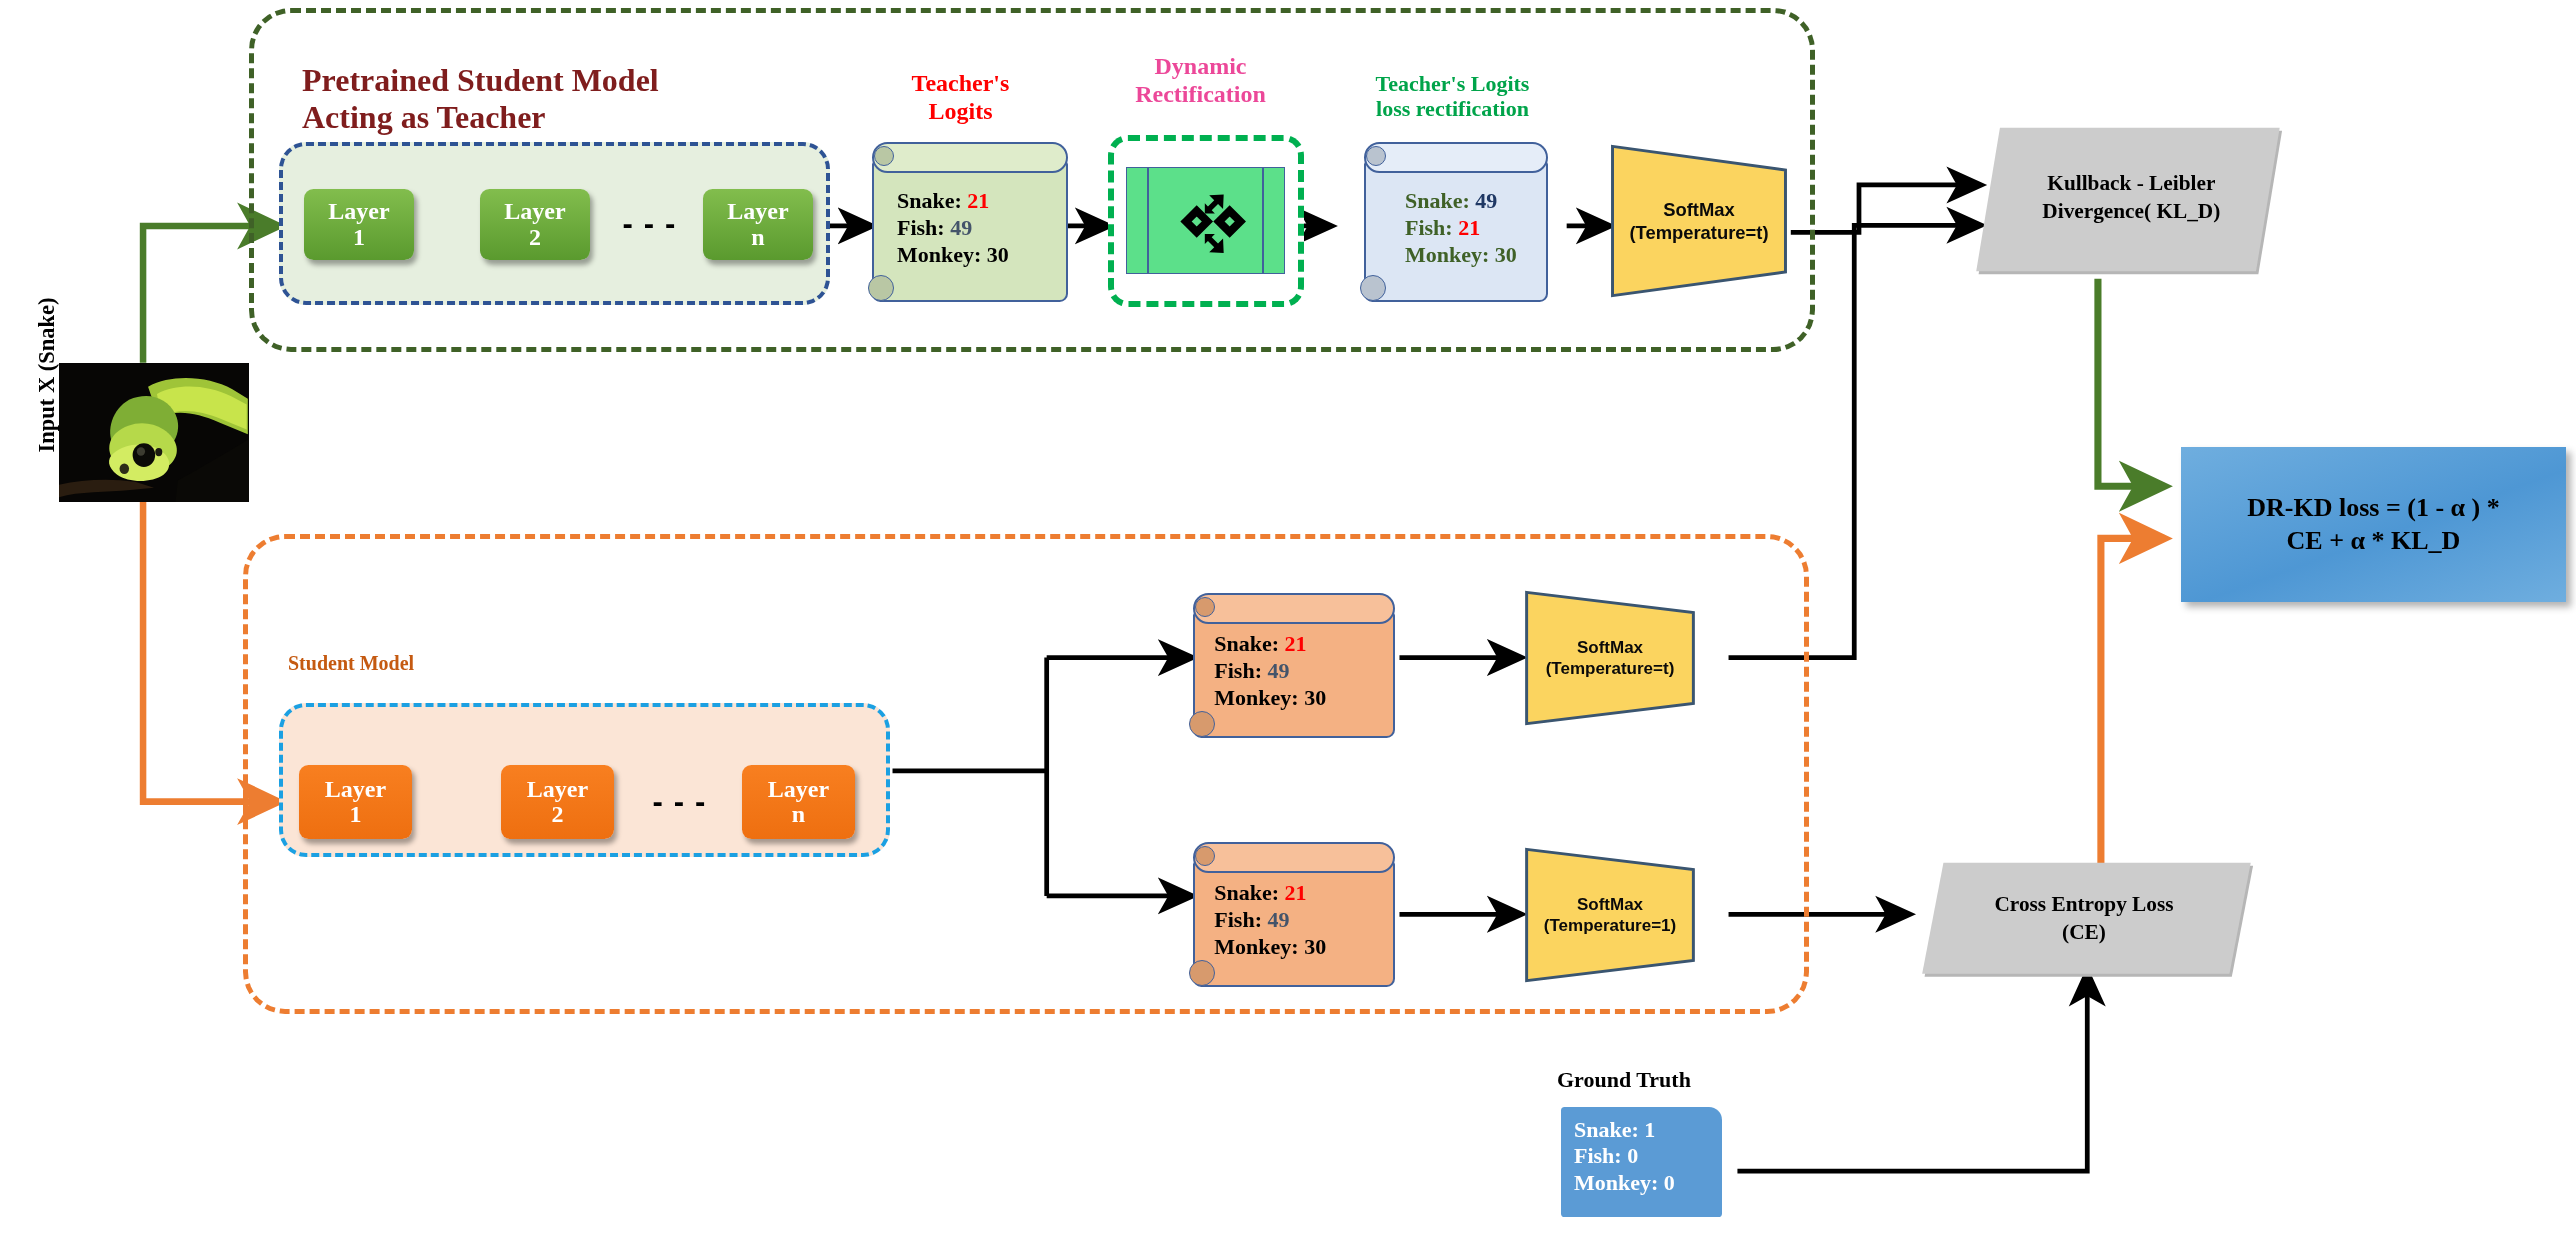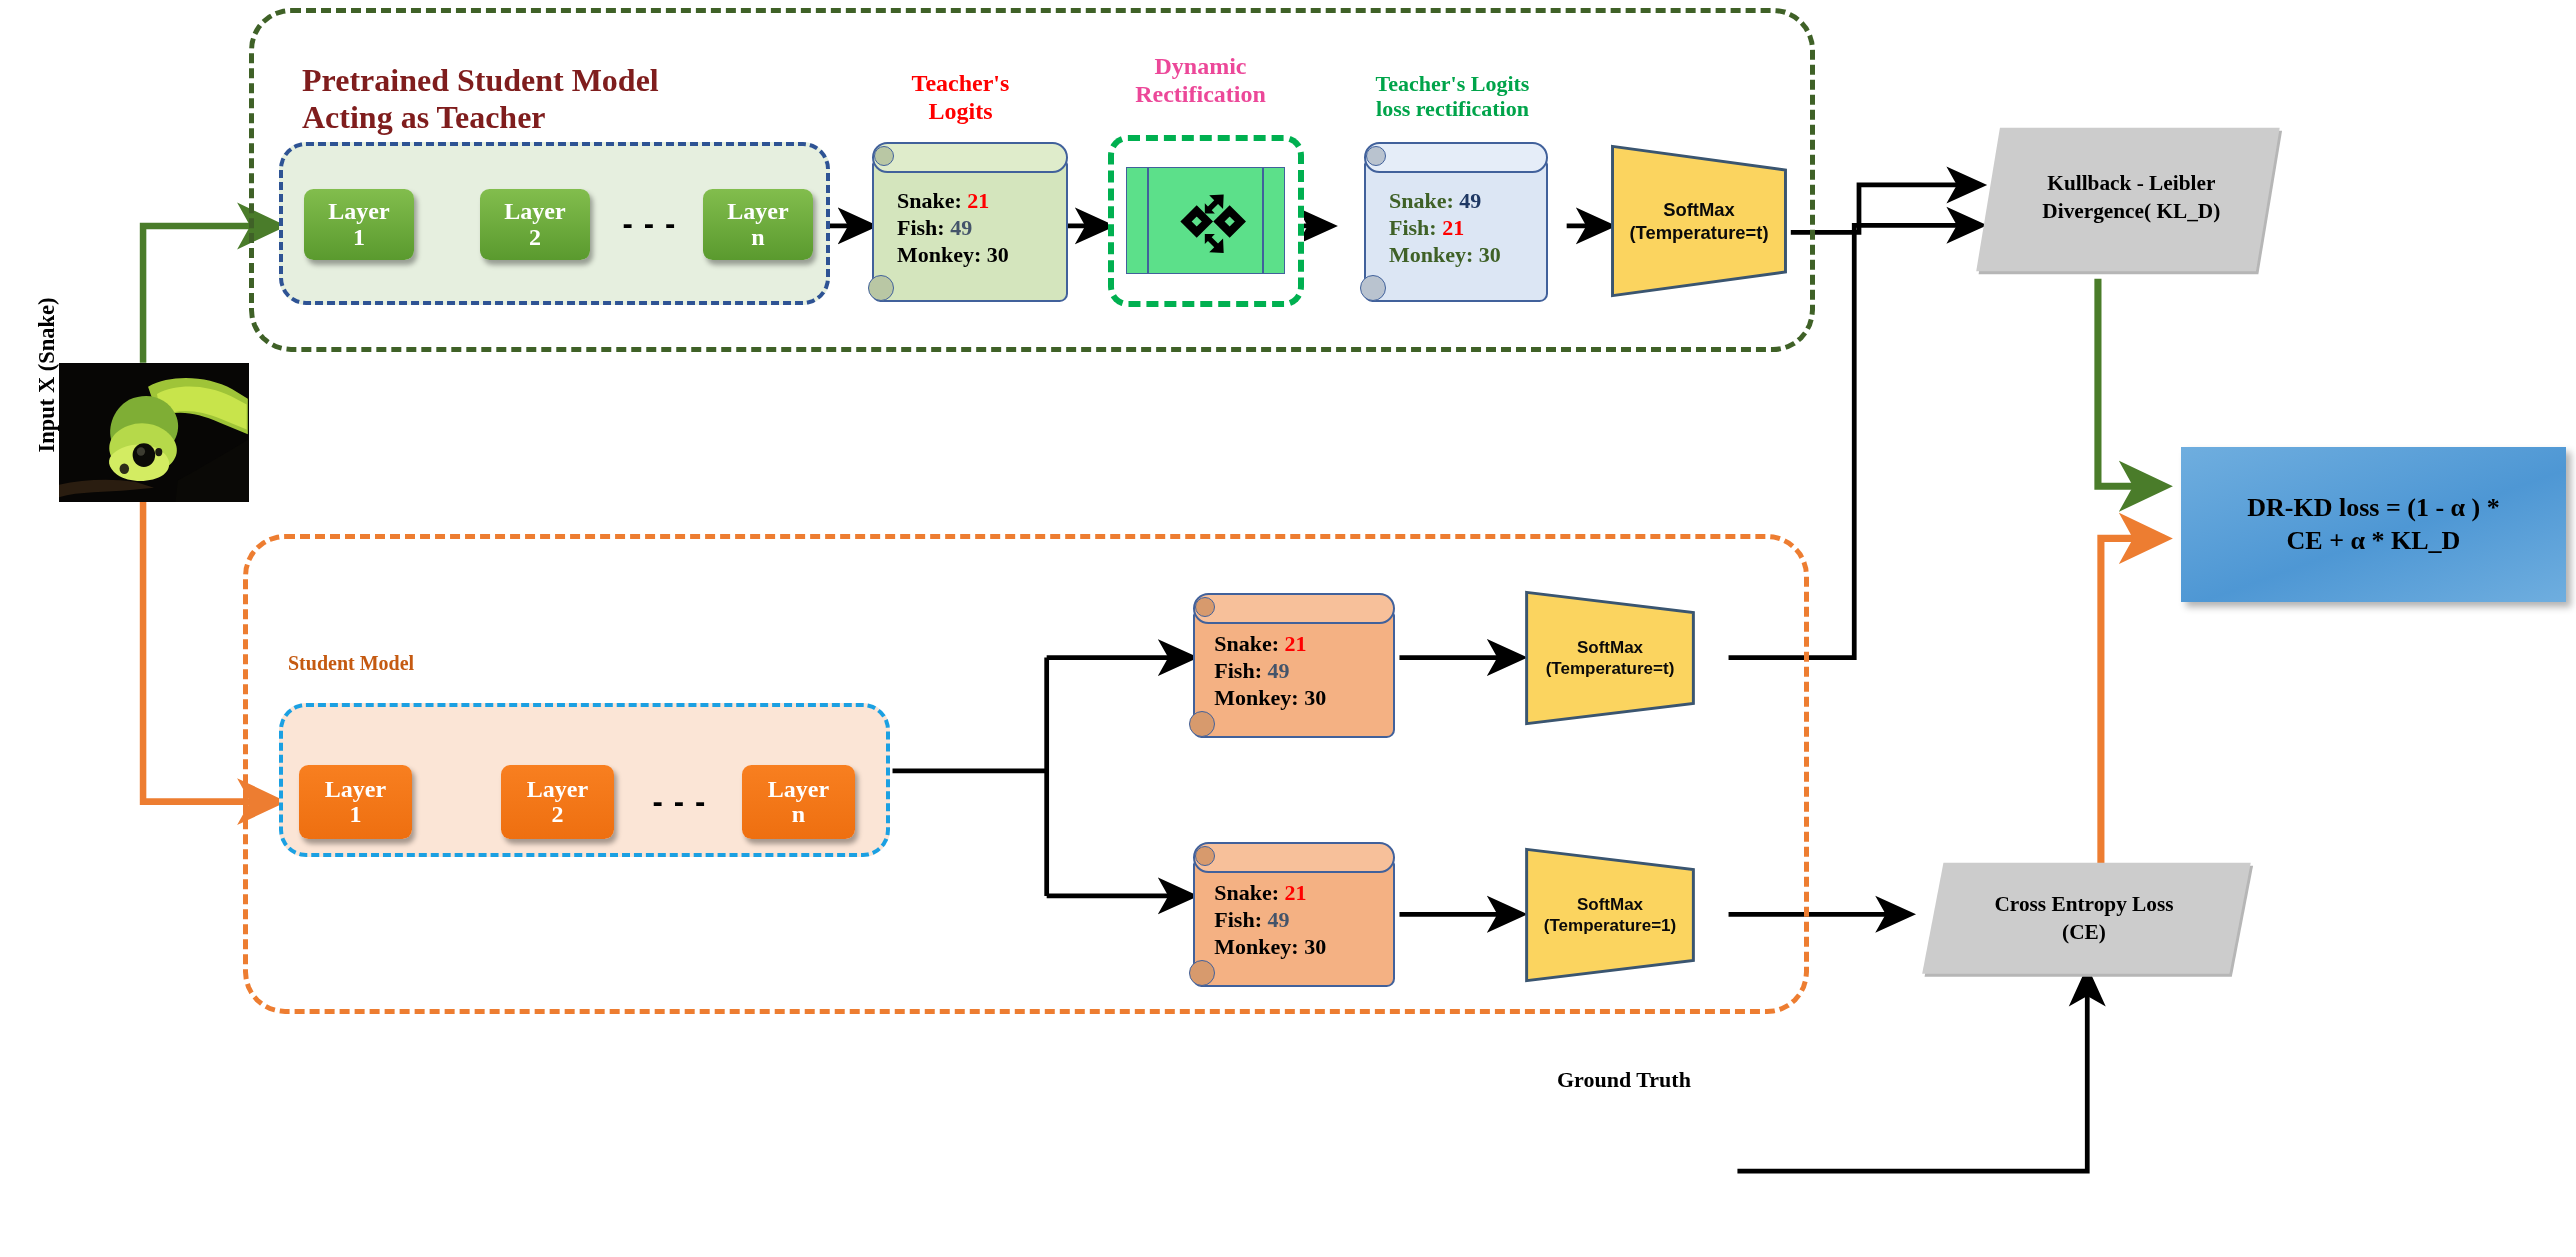--- a/index.html
+++ b/index.html
@@ -255,21 +255,21 @@
   <div class="abs cap ctr" style="left:1334px;top:71px;width:237px;flex-direction:column;font-size:22px;color:#00A44A;">
     <div>Teacher's Logits</div>
     <div>loss rectification</div>
   </div>
 
   <div class="abs scroll blue" style="left:1364px;top:142px;width:184px;height:160px;">
     <div class="body"></div>
     <div class="roll"></div>
     <div class="knob"></div>
     <div class="knob2"></div>
-    <div class="lines" style="font-size:22px;color:#3F6127;">
+    <div class="lines" style="font-size:22px;color:#3F6127;margin-left:16px;">
       <div><span>Snake:</span>
         <span style="color:#1F3864">49</span></div>
       <div><span>Fish:</span>
         <span style="color:#FF0000">21</span></div>
       <div><span>Monkey:</span>
         <span style="color:#3F6127">30</span></div>
     </div>
   </div>
 
   <div class="softmax" style="left:1610px;top:144px;width:178px;height:154px;">
@@ -373,20 +373,28 @@
     </svg>
     <div class="txt" style="font-size:17px;">
       <div>SoftMax</div>
       <div>(Temperature=1)</div>
     </div>
   </div>
 
   <div class="abs cap" style="left:1557px;top:1067px;width:237px;font-size:22px;color:#000;">
     <span>Ground Truth</span>
   </div>
+  <div class="abs gt-box" style="left:1561px;top:1107px;width:161px;height:110px;padding:9.5px 0 0 13px;font-size:22px;">
+    <div><span>Snake:</span>
+      <span>1</span></div>
+    <div><span>Fish:</span>
+      <span>0</span></div>
+    <div><span>Monkey:</span>
+      <span>0</span></div>
+  </div>
 
   <div class="para" style="left:1975px;top:126px;width:320px;height:154px;">
     <svg width="332" height="163" viewBox="0 0 560 275">
       <polygon points="46,8 518,8 478,250 6,250" fill="#b6b6b6"></polygon>
       <polygon points="42,3 514,3 474,245 2,245" fill="#CCCCCC"></polygon>
     </svg>
     <div class="txt" style="font-size:21.3px;left:10.7px;right:18px;top:72px;">
       <div>Kullback - Leibler</div>
       <div>Divergence( KL_D)</div>
     </div>

